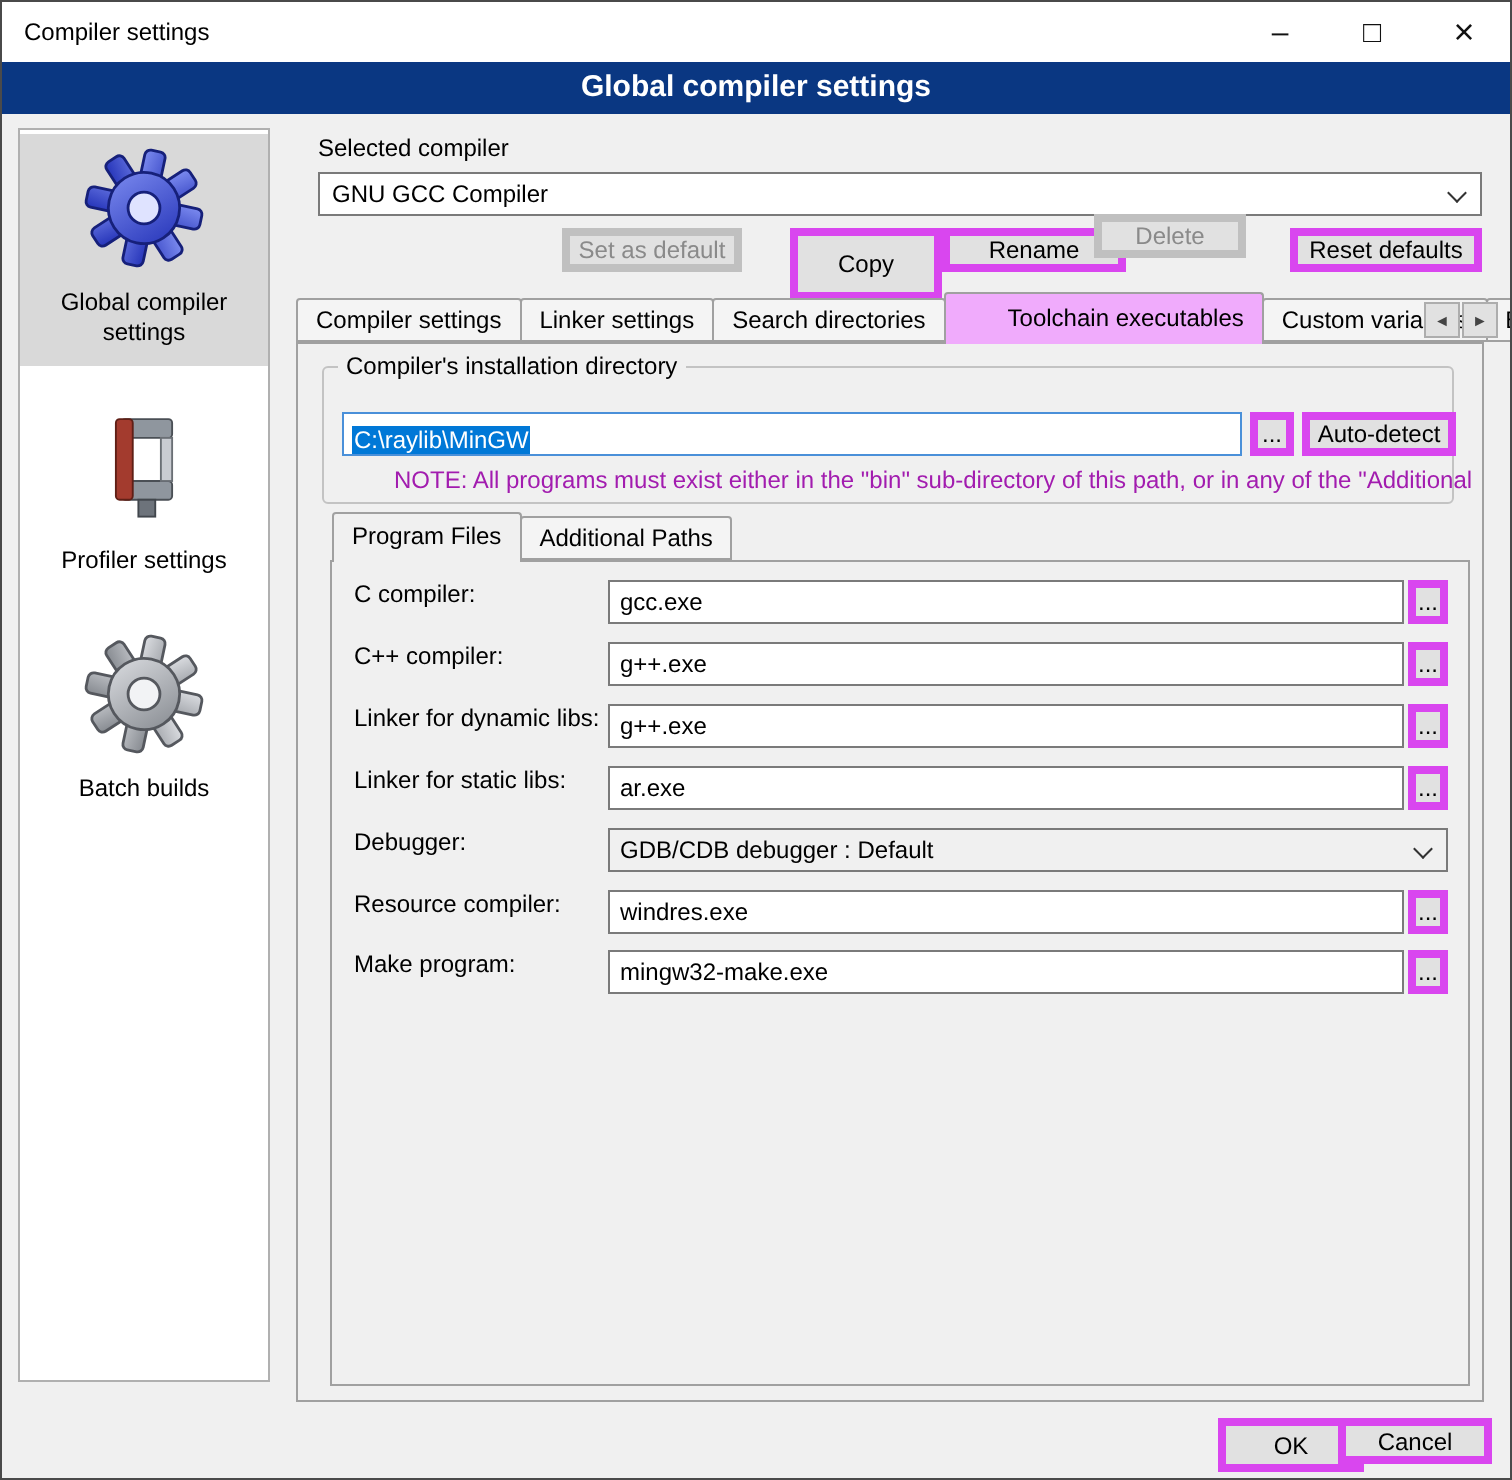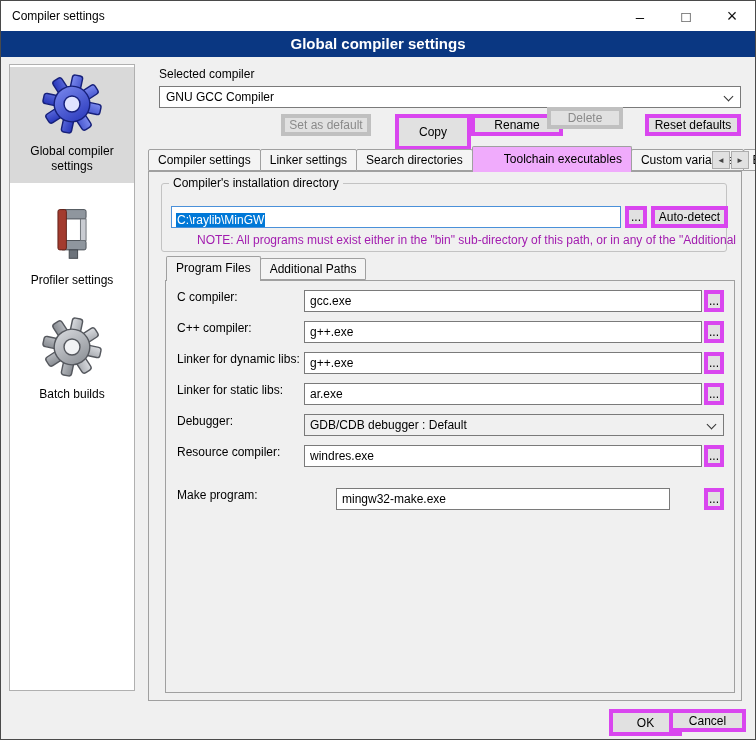--- a/index.html
+++ b/index.html
@@ -299,21 +299,21 @@
     <div class="f-combo">
       <span>GDB/CDB debugger : Default</span>
       <span class="chev"></span>
     </div>
   </div>
   <div class="f-row" style="top:444px;">
     <span class="f-label">Resource compiler:</span>
     <div class="f-input">windres.exe</div>
     <div class="btn f-dots">...</div>
   </div>
-  <div class="f-row" style="top:487px;gap:32px;">
+  <div class="f-row" style="top:474px;">
     <span class="f-label">Make program:</span>
     <div class="f-input">mingw32-make.exe</div>
     <div class="btn f-dots">...</div>
   </div>
 
   <div class="btn btn-ok">OK</div>
   <div class="btn btn-cancel">Cancel</div>
 
 </div>
 

